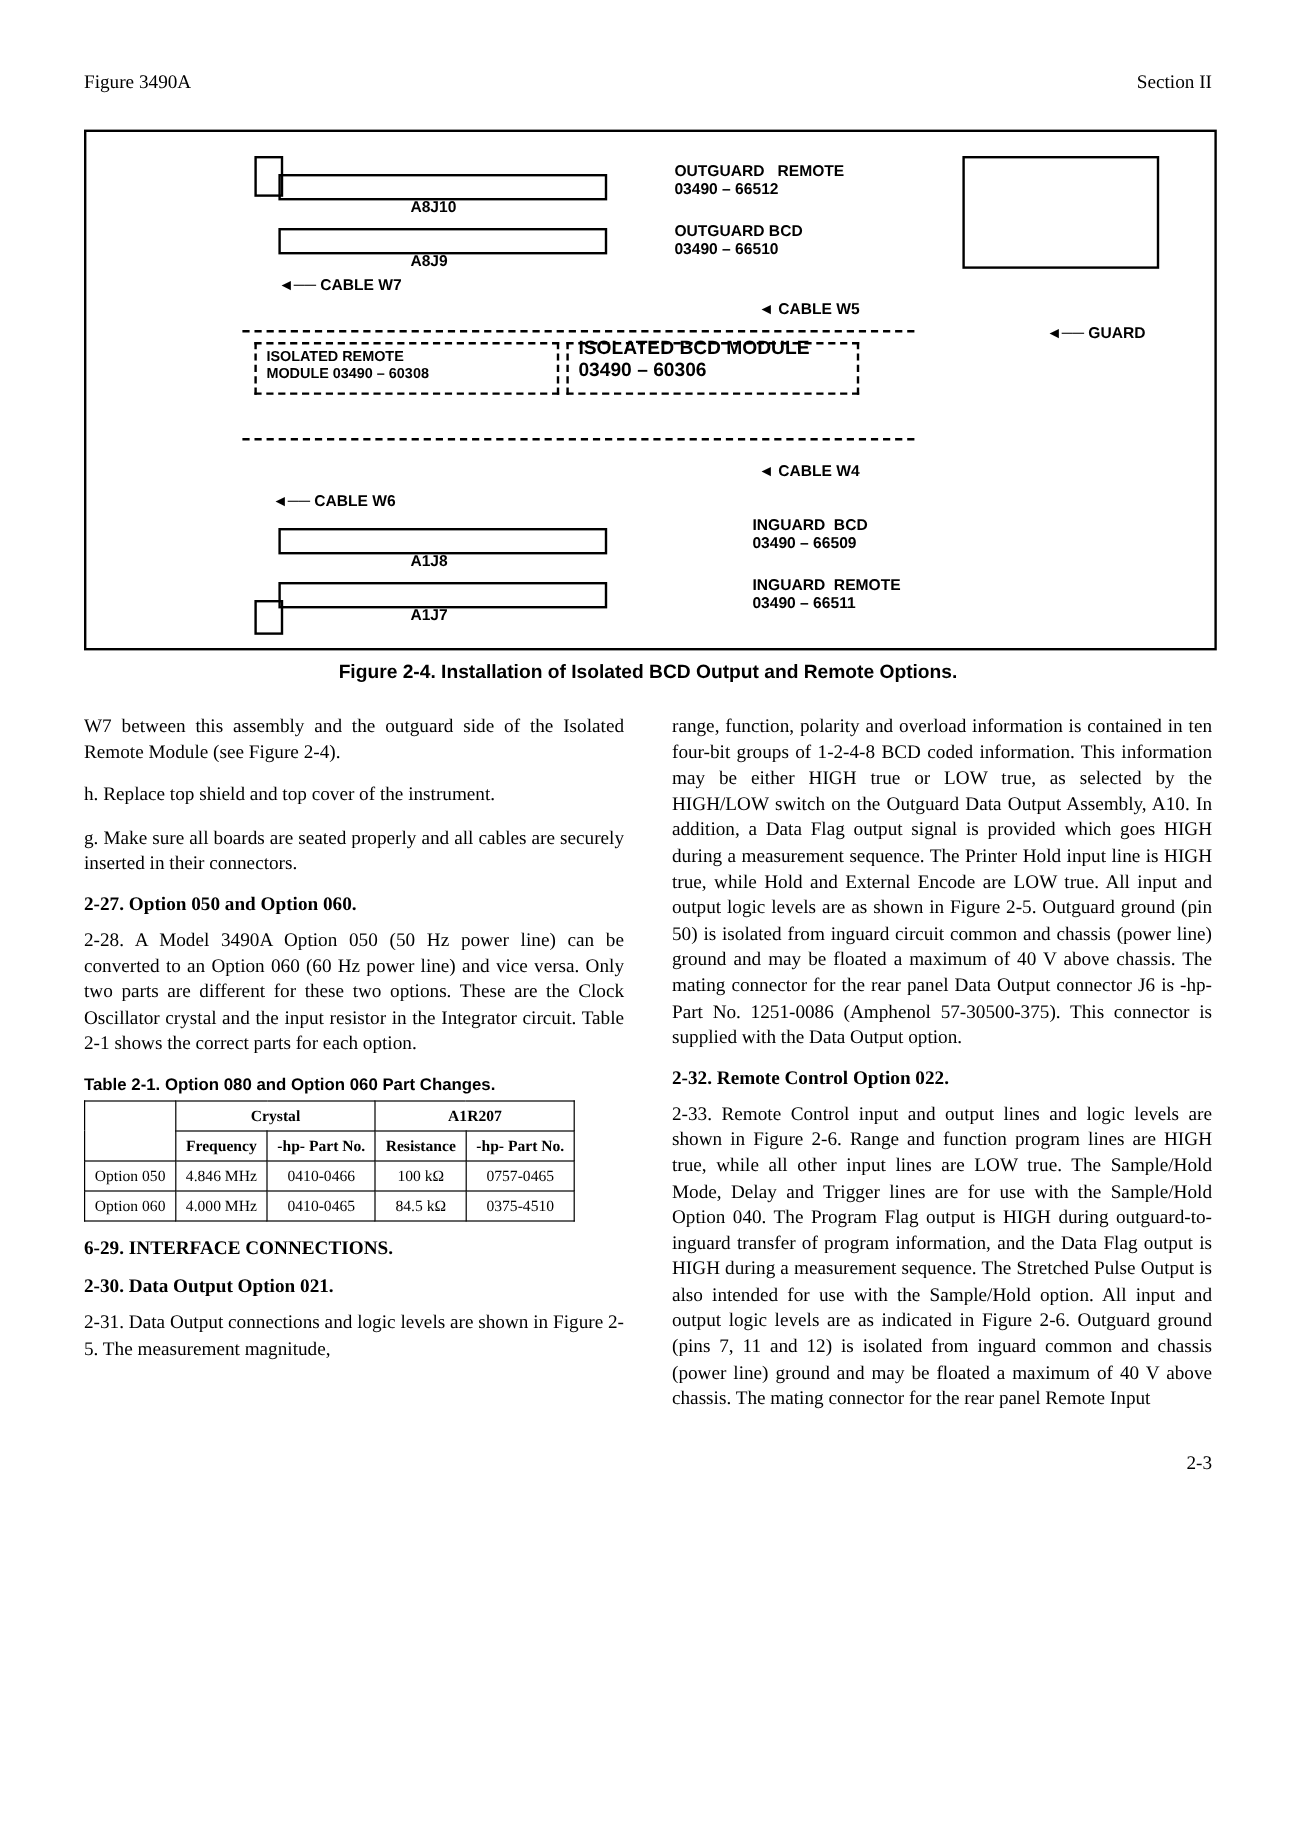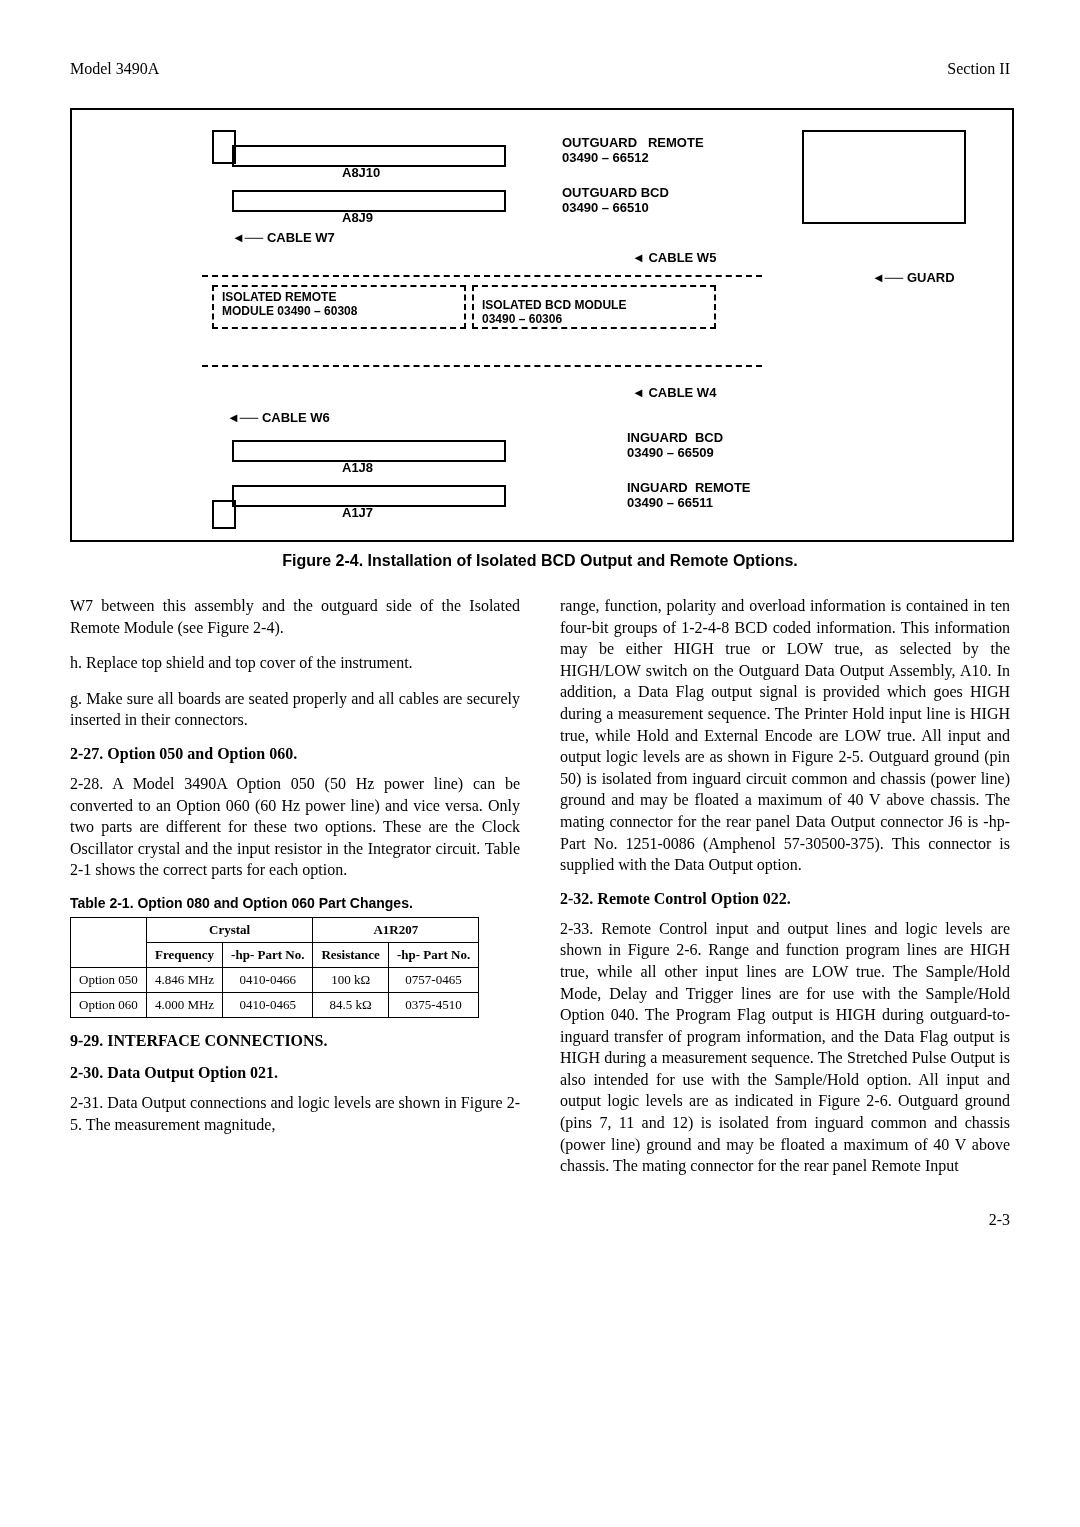--- a/index.html
+++ b/index.html
@@ -67,21 +67,21 @@
     border: 1px solid #000;
     padding: 4px 8px;
     text-align: center;
   }
   .page-num { text-align: right; margin-top: 20px; font-size: 16px;}
 </style>
 </head>
 <body>
 
 <div class="header">
-  <span>Model 3490A</span>
+  <span>Figure 3490A</span>
   <span>Section II</span>
 </div>
 
 <div class="figure-box">
 
   <div class="fig-box" style="left:140px;top:20px;width:20px;height:30px;"></div>
   <div class="fig-box" style="left:160px;top:35px;width:270px;height:18px;"></div>
   <div class="fig-label" style="left:270px;top:55px;">A8J10</div>
   <div class="fig-label" style="left:490px;top:25px;white-space:pre;">OUTGUARD   REMOTE
 03490 – 66512</div>
@@ -94,21 +94,21 @@
 
   <div class="fig-label" style="left:160px;top:120px;">◄── <span>CABLE  W7</span></div>
   <div class="fig-label" style="left:560px;top:140px;">◄ <span>CABLE W5</span></div>
   <div class="fig-label" style="left:800px;top:160px;">◄── <span>GUARD</span></div>
 
   <div class="dashed-line" style="left:130px;top:165px;width:560px;"></div>
   <div class="fig-box" style="left:140px;top:175px;width:250px;height:40px;border-style:dashed;"></div>
   <div class="fig-label" style="left:150px;top:180px;white-space:pre;font-size:12px;">ISOLATED REMOTE
 MODULE 03490 – 60308</div>
   <div class="fig-box" style="left:400px;top:175px;width:240px;height:40px;border-style:dashed;"></div>
-  <div class="fig-label" style="left:410px;top:188px;white-space:pre;font-size:12px;">ISOLATED BCD MODULE
+  <div class="fig-label" style="left:410px;top:172px;white-space:pre;font-size:16px;">ISOLATED BCD MODULE
 03490 – 60306</div>
 
   <div class="dashed-line" style="left:130px;top:255px;width:560px;"></div>
   <div class="fig-label" style="left:560px;top:275px;">◄ <span>CABLE  W4</span></div>
   <div class="fig-label" style="left:155px;top:300px;">◄── <span>CABLE W6</span></div>
 
   <div class="fig-box" style="left:160px;top:330px;width:270px;height:18px;"></div>
   <div class="fig-label" style="left:270px;top:350px;">A1J8</div>
   <div class="fig-label" style="left:555px;top:320px;white-space:pre;">INGUARD  BCD
 03490 – 66509</div>
@@ -151,21 +151,21 @@
       </tr>
       <tr>
         <td style="text-align:left">Option 060</td>
         <td>4.000 MHz</td>
         <td>0410-0465</td>
         <td>84.5 kΩ</td>
         <td>0375-4510</td>
       </tr>
     </tbody>
       </table>
-    <div class="section-heading">9-29.  INTERFACE CONNECTIONS.</div>
+    <div class="section-heading">6-29.  INTERFACE CONNECTIONS.</div>
     <div class="section-heading">2-30.  Data Output Option 021.</div>
     <p>2-31. Data Output connections and logic levels are shown in Figure 2-5. The measurement magnitude,</p>
   </div>
 
   <div class="col">
     <p>range, function, polarity and overload information is contained in ten four-bit groups of 1-2-4-8 BCD coded information. This information may be either HIGH true or LOW true, as selected by the HIGH/LOW switch on the Outguard Data Output Assembly, A10. In addition, a Data Flag output signal is provided which goes HIGH during a measurement sequence. The Printer Hold input line is HIGH true, while Hold and External Encode are LOW true. All input and output logic levels are as shown in Figure 2-5. Outguard ground (pin 50) is isolated from inguard circuit common and chassis (power line) ground and may be floated a maximum of 40 V above chassis. The mating connector for the rear panel Data Output connector J6 is -hp- Part No. 1251-0086 (Amphenol 57-30500-375). This connector is supplied with the Data Output option.</p>
     <div class="section-heading">2-32.  Remote Control Option 022.</div>
     <p>2-33. Remote Control input and output lines and logic levels are shown in Figure 2-6. Range and function program lines are HIGH true, while all other input lines are LOW true. The Sample/Hold Mode, Delay and Trigger lines are for use with the Sample/Hold Option 040. The Program Flag output is HIGH during outguard-to-inguard transfer of program information, and the Data Flag output is HIGH during a measurement sequence. The Stretched Pulse Output is also intended for use with the Sample/Hold option. All input and output logic levels are as indicated in Figure 2-6. Outguard ground (pins 7, 11 and 12) is isolated from inguard common and chassis (power line) ground and may be floated a maximum of 40 V above chassis. The mating connector for the rear panel Remote Input</p>
   </div>
 </div>

